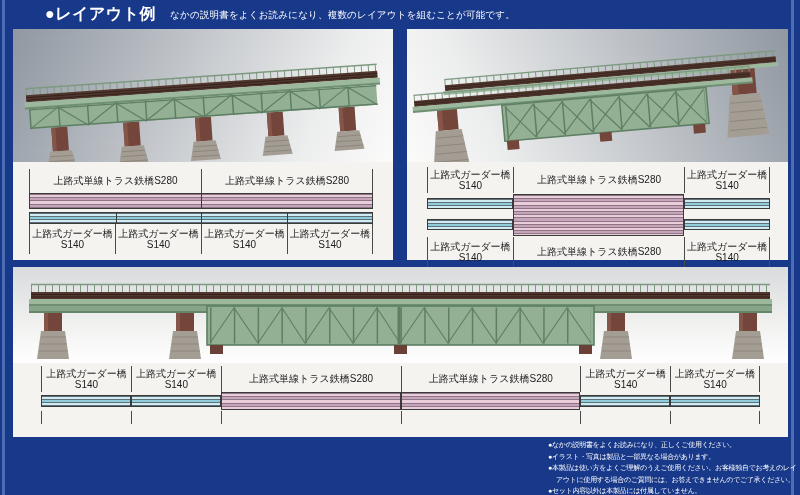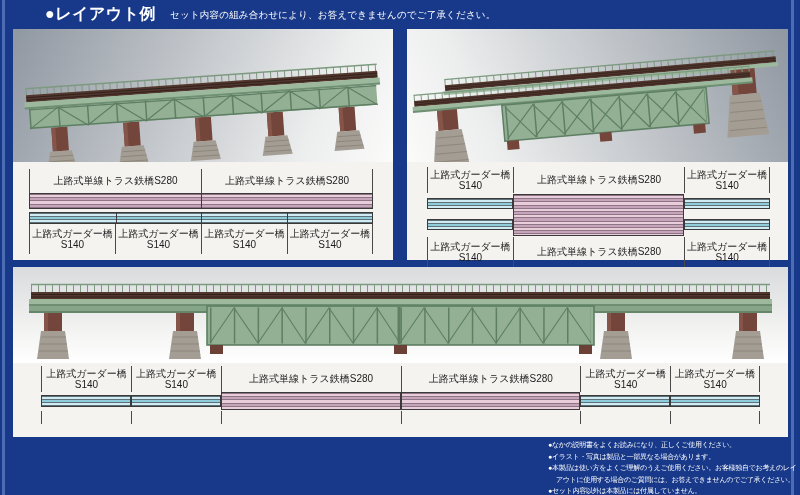--- a/index.html
+++ b/index.html
@@ -52,21 +52,21 @@
 </style>
 </head>
 <body>
 
 <div class="page">
   <div class="edge l"></div>
   <div class="edge r"></div>
 
   <div class="header">
     <span class="title">●レイアウト例</span>
-    <span class="subtitle">セット内容の組み合わせにより、お答えできませんのでご了承ください。</span>
+    <span class="subtitle">なかの説明書をよくお読みになり、複数のレイアウトを組むことが可能です。</span>
   </div>
 
   <div class="panel" id="panel-top-left">
     <div class="photo" id="photo1">
       <svg width="380" height="133" viewBox="0 0 380 133">
         <g transform="rotate(-4 190 75)">
 
           <g>
             <g transform="translate(45,88)">
                 <rect x="-8" y="0" width="16" height="24" fill="#74453a"></rect>

